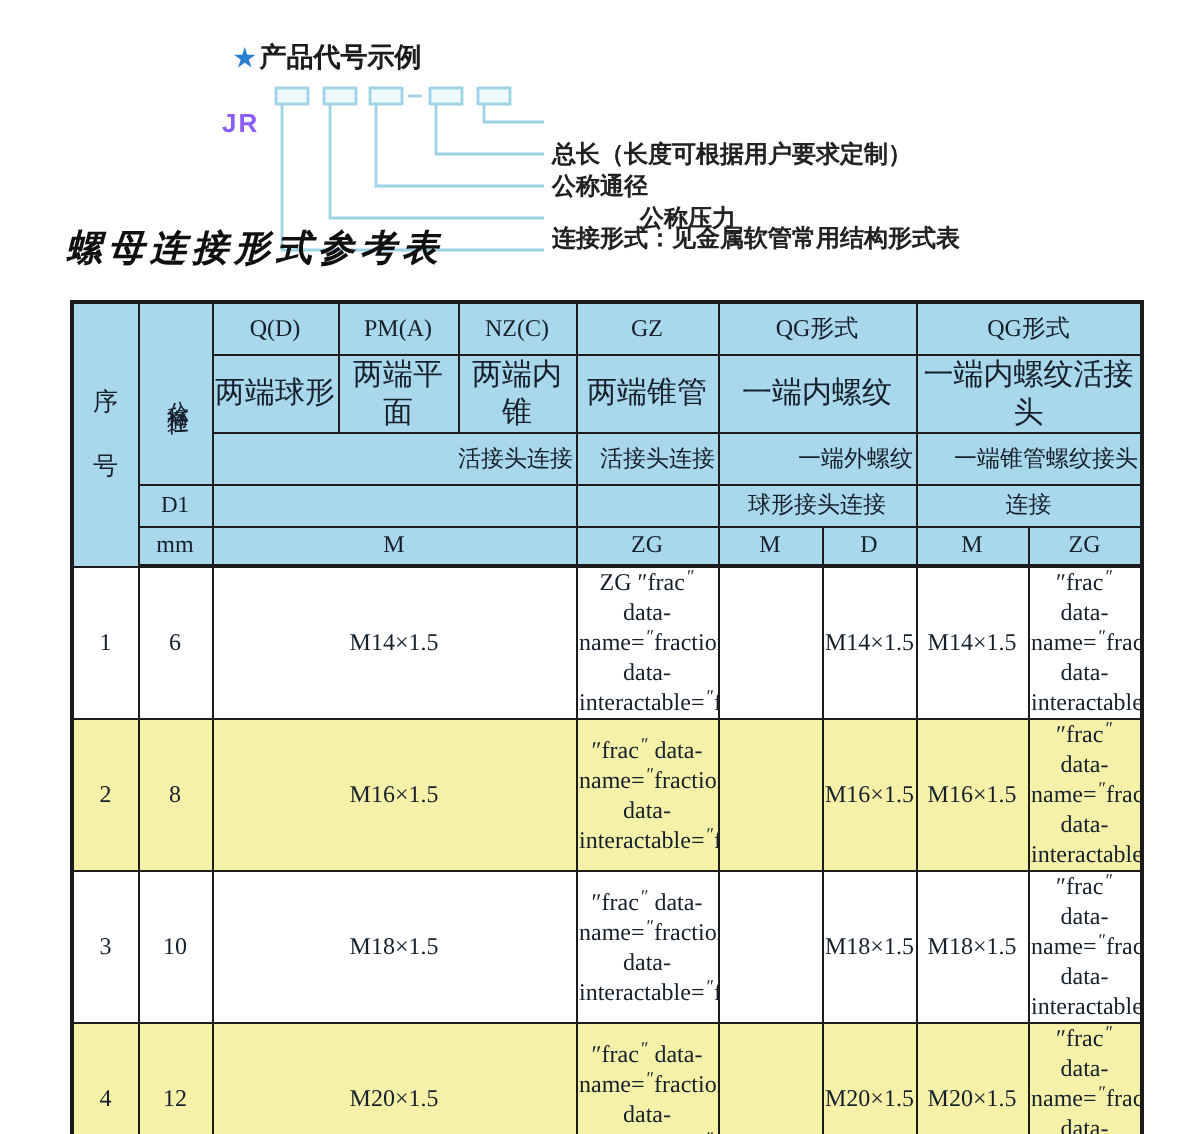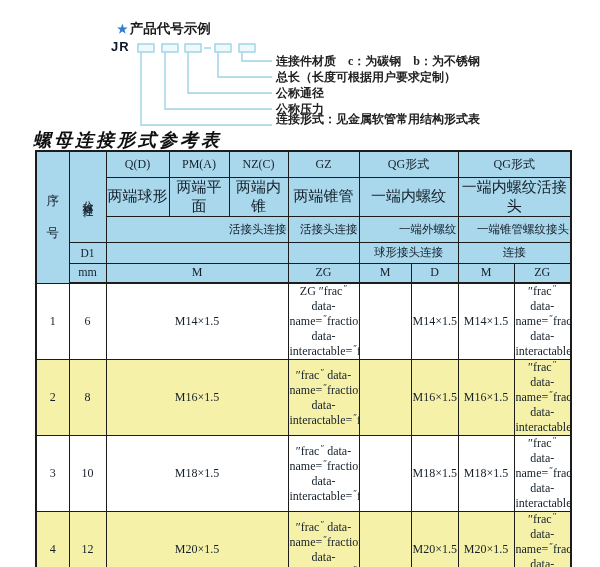--- a/index.html
+++ b/index.html
@@ -17,28 +17,28 @@
     overflow:hidden;
   }
 
   
   .diagram{position:absolute;left:0;top:0;width:476px;height:145px;}
   .diagram-svg{position:absolute;left:0;top:0;}
   .diag-box{fill:#eef9fc;stroke:var(--line-color);stroke-width:1.4;}
   .diag-line{fill:none;stroke:var(--line-color);stroke-width:1.4;}
   .star-title{position:absolute;left:117px;top:20px;font-size:13.5px;font-weight:bold;white-space:nowrap;}
   .star-title .star{color:var(--accent-blue);font-size:12px;margin-right:2px;}
-  .code-prefix{position:absolute;left:111px;top:39px;font-size:13px;font-weight:bold;
-    font-family:"Liberation Sans","DejaVu Sans",sans-serif;color:#0f172a;letter-spacing:1px;}
+  .code-prefix{position:absolute;left:111px;top:54px;font-size:13px;font-weight:bold;
+    font-family:"Liberation Sans","DejaVu Sans",sans-serif;color:#8b5cf6;letter-spacing:1px;}
   .diag-label{position:absolute;left:276px;font-size:12px;line-height:15px;font-weight:600;
     color:#222;white-space:nowrap;}
-  .dl0{top:54px;} .dl1{top:70px;text-align:center;} .dl2{top:86px;} .dl3{top:102px;} .dl4{top:112px;}
+  .dl0{top:54px;} .dl1{top:70px;text-align:center;} .dl2{top:86px;} .dl3{top:102px;margin-left:44px;} .dl4{top:112px;}
 
   
-  .table-title{position:absolute;left:33px;top:128px;font-size:18px;font-weight:bold;
+  .table-title{position:absolute;left:33px;top:112px;font-size:18px;font-weight:bold;
     font-style:italic;letter-spacing:3px;color:#101010;text-align:right;}
 
   
   .ref-table{position:absolute;left:35px;top:150px;width:535px;
     border-collapse:collapse;table-layout:fixed;
     border:2px solid var(--border-c);
     font-size:12px;}
   .ref-table td{border:1px solid var(--border-c);text-align:center;vertical-align:middle;
     padding:0 1px;overflow:hidden;color:#15202b;}
   .ref-table .hd td{background:var(--header-bg);}
@@ -64,21 +64,20 @@
     <rect class="diag-box" x="215" y="44" width="16" height="8"></rect>
     <rect class="diag-box" x="239" y="44" width="16" height="8"></rect>
     <polyline class="diag-line" points="141,52 141,125 272,125"></polyline>
     <polyline class="diag-line" points="165,52 165,109 272,109"></polyline>
     <polyline class="diag-line" points="188,52 188,93 272,93"></polyline>
     <polyline class="diag-line" points="218,52 218,77 272,77"></polyline>
     <polyline class="diag-line" points="242,52 242,61 272,61"></polyline>
   </svg>
   <div class="star-title"><span class="star">★</span><span>产品代号示例</span></div>
   <div class="code-prefix">JR</div>
-  <div class="diag-label dl0">连接件材质　c：为碳钢　b：为不锈钢</div>
   <div class="diag-label dl1">总长（长度可根据用户要求定制）</div>
   <div class="diag-label dl2">公称通径</div>
   <div class="diag-label dl3">公称压力</div>
   <div class="diag-label dl4">连接形式：见金属软管常用结构形式表</div>
 </div>
 
 <div class="table-title">螺母连接形式参考表</div>
 
 <table class="ref-table">
   <colgroup>

